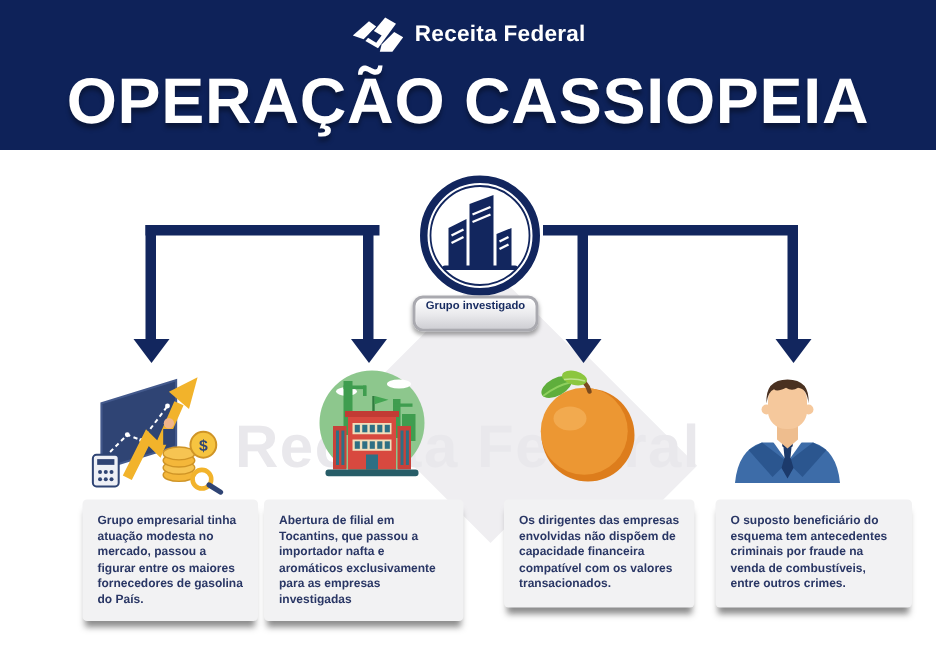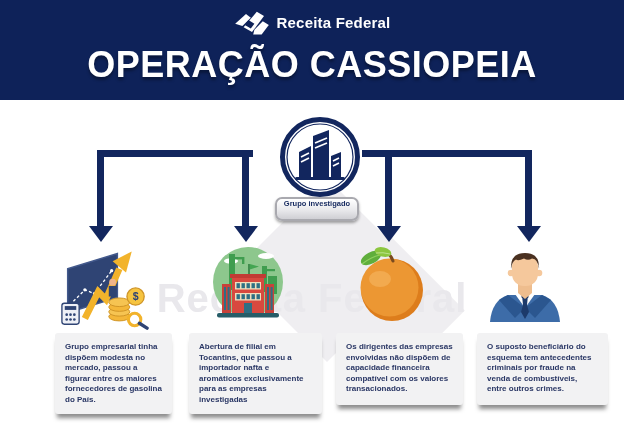--- a/index.html
+++ b/index.html
@@ -4,21 +4,21 @@
 <style>
   html,body{margin:0;padding:0;background:#ffffff;font-family:"Liberation Sans",sans-serif;}
   .stage{position:relative;width:624px;height:441px;margin:0 auto;background:#ffffff;overflow:hidden;}
 
   
   .header{position:absolute;left:0;top:0;width:624px;height:100px;background:#0e2259;z-index:5;}
   .logo-row{position:absolute;left:0;top:9px;width:100%;display:flex;justify-content:center;align-items:center;gap:7px;}
   .logo-glyph{width:36px;height:27px;}
   .logo-text{color:#ffffff;font-size:15px;font-weight:bold;letter-spacing:.2px;}
   .title{position:absolute;left:0;top:44px;width:100%;text-align:center;color:#ffffff;
-         font-size:36px;font-weight:bold;letter-spacing:.5px;text-shadow:0 3px 3px rgba(0,0,0,.35);}
+         font-size:43px;font-weight:bold;letter-spacing:.5px;text-shadow:0 3px 3px rgba(0,0,0,.35);}
 
   
   .wm-text{position:absolute;left:0;top:276px;width:624px;text-align:center;z-index:1;
            font-size:40px;font-weight:bold;color:#e9e8ec;letter-spacing:1px;pointer-events:none;}
   .wm-diamond{position:absolute;background:#efeef1;z-index:0;}
   .wm-d1{left:262px;top:205px;width:130px;height:130px;transform:rotate(45deg);}
   .wm-d2{left:338px;top:258px;width:105px;height:105px;transform:rotate(45deg);}
 
   
   .bar{position:absolute;top:150px;height:7px;background:#12265e;z-index:2;}
@@ -41,21 +41,21 @@
   .ic1{left:56px;top:242px;width:96px;height:88px;}
   .ic2{left:205px;top:244px;width:86px;height:80px;}
   .ic3{left:346px;top:244px;width:86px;height:80px;}
   .ic4{left:485px;top:250px;width:80px;height:72px;}
 
   
   .card{position:absolute;top:333px;background:#f2f2f3;border-radius:3px;z-index:4;
         box-shadow:0 6px 4px -2px rgba(45,45,45,.55);padding:9px 10px;box-sizing:border-box;}
   .card p{margin:0;font-size:8px;line-height:1.32;font-weight:bold;color:#2a3765;}
   .c1{left:55px;width:117px;min-height:72px;}
-  .c2{left:189px;width:133px;min-height:72px;}
+  .c2{left:176px;width:133px;min-height:72px;}
   .c3{left:336px;width:127px;min-height:72px;}
   .c4{left:477px;width:131px;min-height:72px;}
 </style>
 </head>
 <body>
 
 <div class="stage">
 
   <div class="header">
     <div class="logo-row">
@@ -203,21 +203,21 @@
     <polygon points="37,45 43,45 42,55 44,62 40,69 36,62 38,55" fill="#1c3a6b"></polygon>
     <rect x="36.5" y="44" width="7" height="4" rx="1" fill="#16305c"></rect>
     <path d="M33 30 h14 v13 l-7 6 l-7 -6 Z" fill="#eebd8e"></path>
     <circle cx="26" cy="23" r="3.3" fill="#f5c89c"></circle>
     <circle cx="54" cy="23" r="3.3" fill="#f5c89c"></circle>
     <rect x="27" y="5" width="26" height="31" rx="12" fill="#f5c89c"></rect>
     <path d="M26 19 Q25 3 40 3 Q55 3 54 19 Q53 9 47 8.5 Q43 11 39 8.5 Q33 11.5 31 9.5 Q27 11 26 19 Z" fill="#4a3121"></path>
   </svg>
 
   <div class="card c1">
-    <p>Grupo empresarial tinha dispõem modesta no mercado, passou a figurar entre os maiores fornecedores de gasolina do País.</p>
+    <p>Grupo empresarial tinha atuação modesta no mercado, passou a figurar entre os maiores fornecedores de gasolina do País.</p>
   </div>
   <div class="card c2">
     <p>Abertura de filial em Tocantins, que passou a importador nafta e aromáticos exclusivamente para as empresas investigadas</p>
   </div>
   <div class="card c4">
     <p>O suposto beneficiário do esquema tem antecedentes criminais por fraude na venda de combustíveis, entre outros crimes.</p>
   </div>
   <div class="card c3">
     <p>Os dirigentes das empresas envolvidas não dispõem de capacidade financeira compatível com os valores transacionados.</p>
   </div>

